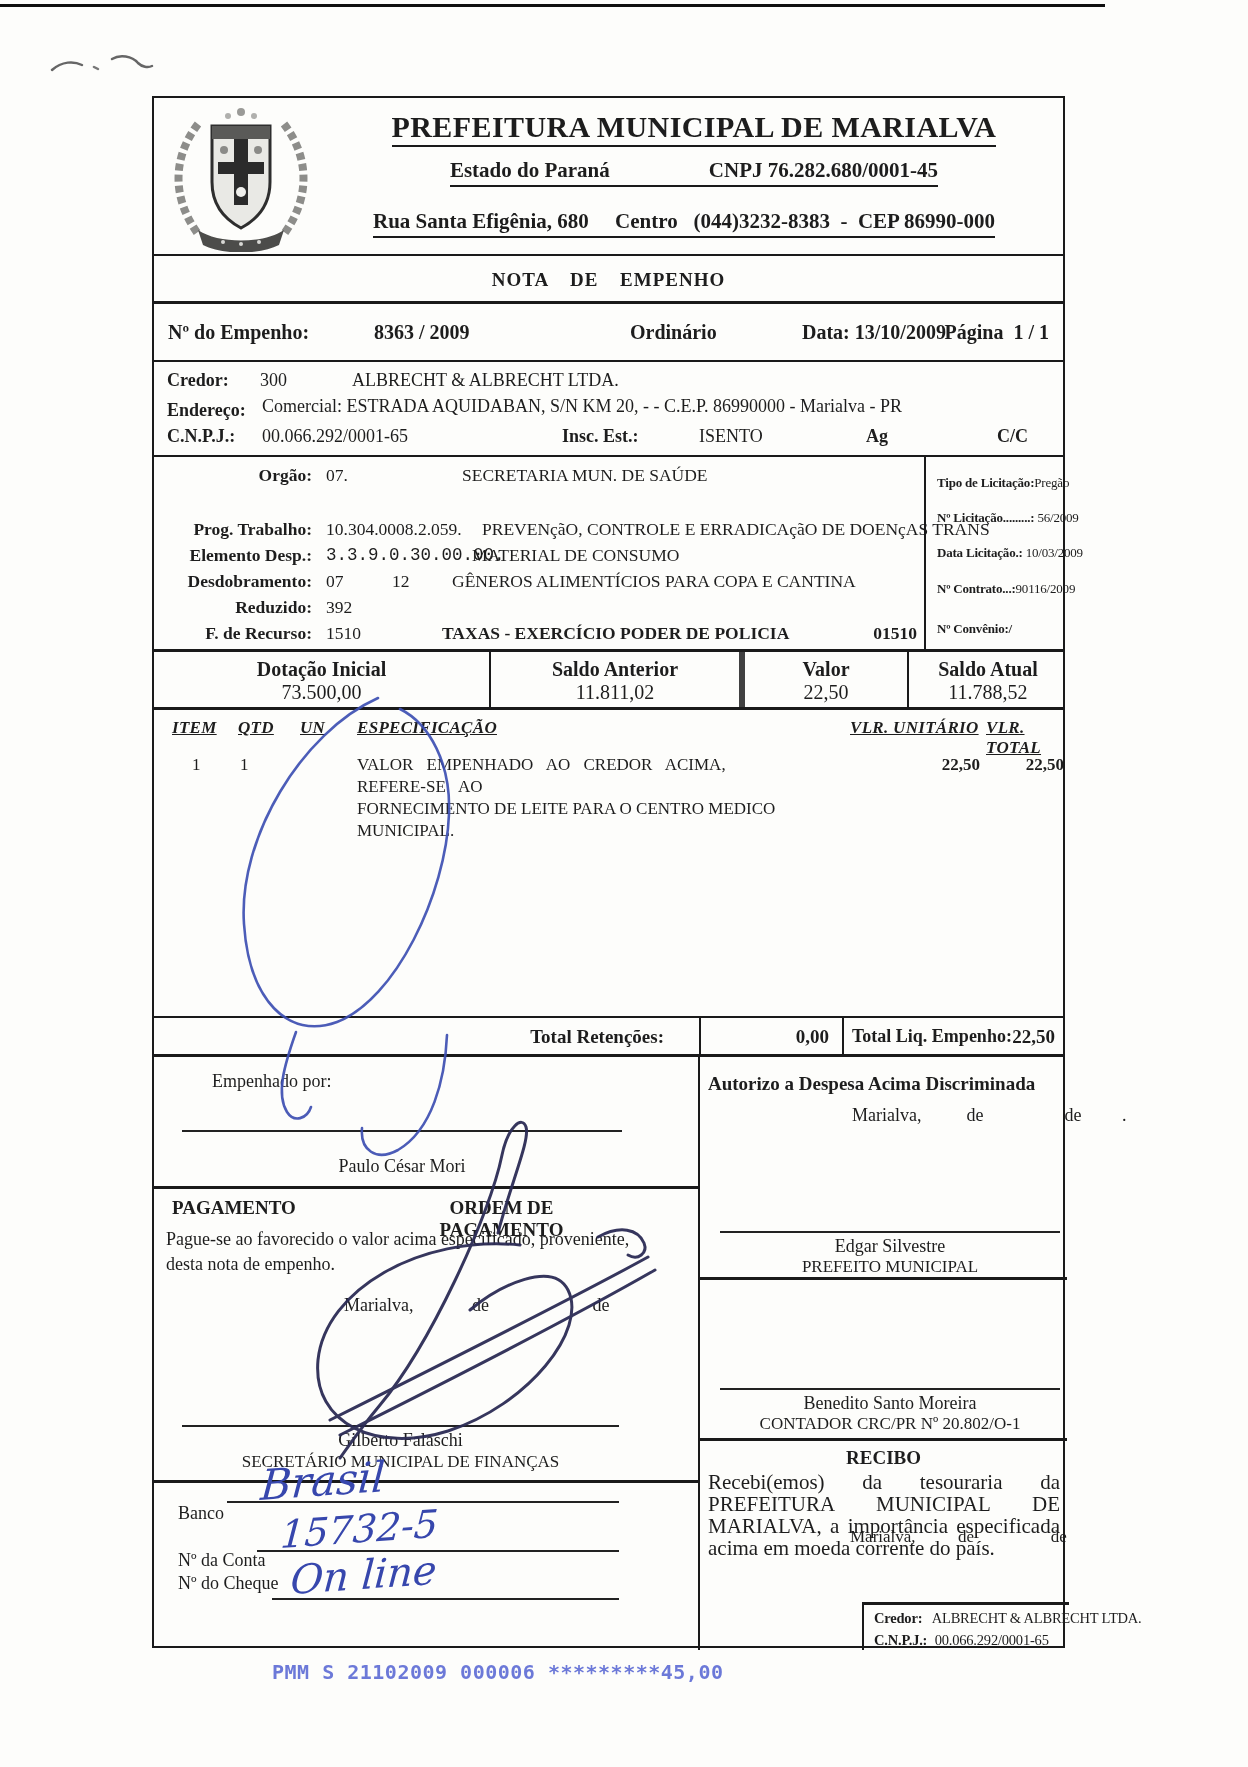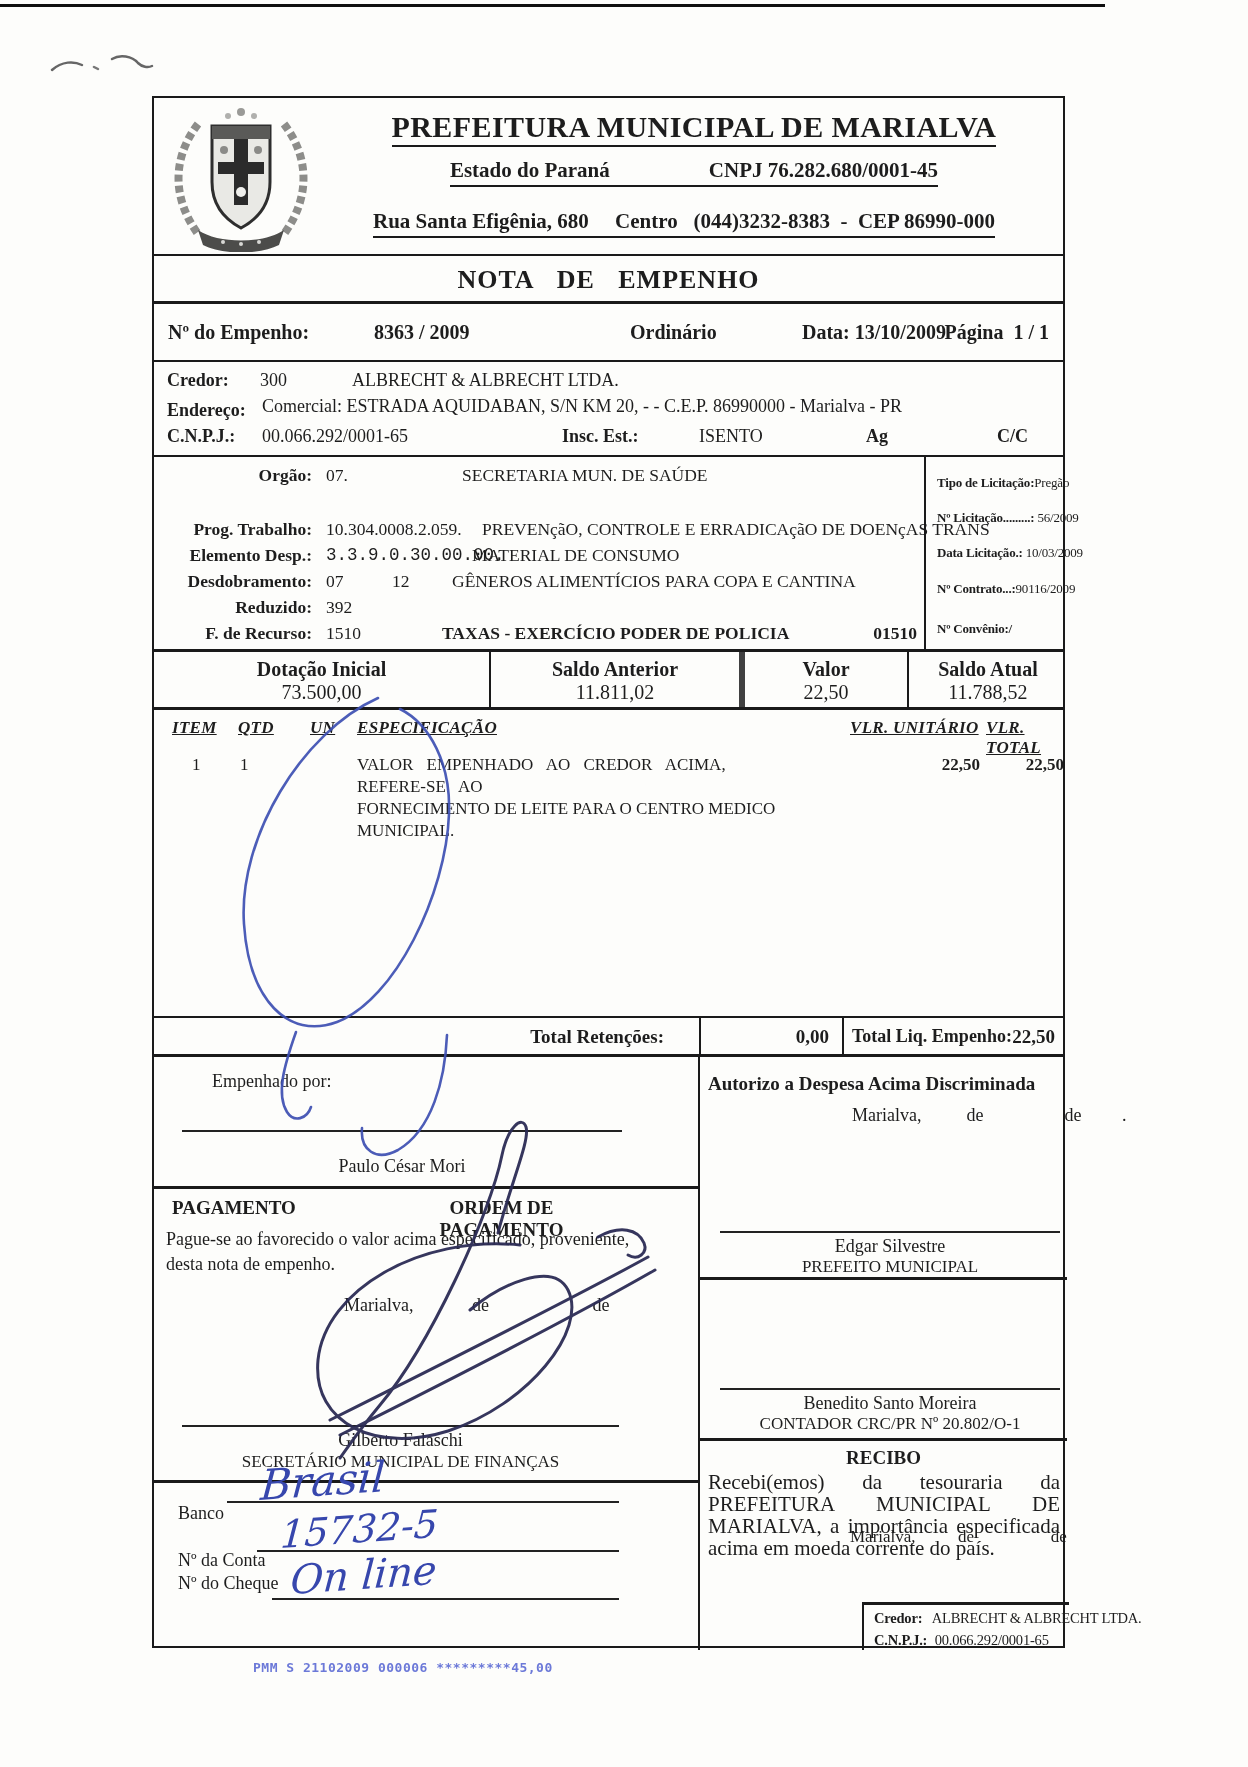--- a/index.html
+++ b/index.html
@@ -13,21 +13,21 @@
   .frame{position:absolute;left:152px;top:96px;width:913px;height:1552px;
          border:2.5px solid #1a1a1a;box-sizing:border-box;}
   .hsec{position:absolute;left:0;width:100%;box-sizing:border-box;}
   .uline{border-bottom:2px solid #1a1a1a;padding-bottom:2px;}
   .sline{position:absolute;border-bottom:2px solid #222;}
   .bline3{position:absolute;border-top:3px solid #1a1a1a;}
   .ih{font-style:italic;font-weight:bold;text-decoration:underline;font-size:17px;letter-spacing:.3px;}
   .hand{font-family:"DejaVu Serif",serif;font-style:italic;color:#3747ad;
         transform:rotate(-4deg) skewX(-8deg);transform-origin:left bottom;}
   .dotmatrix{font-family:"DejaVu Sans Mono",monospace;color:#6c79d8;font-weight:bold;
-             font-size:13px;letter-spacing:.5px;}
+             font-size:20px;letter-spacing:.5px;margin-left:19px;}
   .lic{font-size:13px;letter-spacing:-.2px;white-space:nowrap;}
   .spec{font-size:17px;line-height:22px;}
   .spec1{word-spacing:9px;}
   svg{display:block;}
 </style>
 </head>
 <body>
 
 <div class="page">
 
@@ -69,21 +69,21 @@
           <span class="b" style="font-size:21px;">Estado do Paraná</span>
           <span class="b" style="font-size:21px;margin-left:95px;">CNPJ 76.282.680/0001-45</span>
         </span>
       </div>
       <div class="abs" style="left:150px;top:111px;width:760px;text-align:center;">
         <span class="uline b pre" style="font-size:21px;display:inline-block;">Rua Santa Efigênia, 680     Centro   (044)3232-8383  -  CEP 86990-000</span>
       </div>
     </div>
 
     <div class="hsec ctr" style="top:156px;height:50px;border-top:2.5px solid #1a1a1a;border-bottom:3px solid #1a1a1a;">
-      <span class="b" style="font-size:26px;word-spacing:16px;letter-spacing:1px;line-height:48px;">NOTA DE EMPENHO</span>
+      <span class="b" style="font-size:19px;word-spacing:16px;letter-spacing:1px;line-height:48px;">NOTA DE EMPENHO</span>
     </div>
 
     <div class="hsec" style="top:206px;height:58px;border-bottom:2.5px solid #1a1a1a;font-size:20px;">
       <span class="abs b" style="left:14px;top:17px;">Nº do Empenho:</span>
       <span class="abs b" style="left:220px;top:17px;">8363 / 2009</span>
       <span class="abs b" style="left:476px;top:17px;">Ordinário</span>
       <span class="abs b" style="left:648px;top:17px;">Data: 13/10/2009</span>
       <span class="abs b pre" style="right:14px;top:17px;">Página  1 / 1</span>
     </div>
 
@@ -169,21 +169,21 @@
       </div>
       <div class="abs ctr" style="left:753px;top:0;width:160px;height:100%;border-left:2px solid #1a1a1a;box-sizing:border-box;">
         <div class="b" style="margin-top:6px;">Saldo Atual</div>
         <div>11.788,52</div>
       </div>
     </div>
 
     <div class="hsec" style="top:620px;height:26px;">
       <span class="abs ih" style="left:18px;">ITEM</span>
       <span class="abs ih" style="left:84px;">QTD</span>
-      <span class="abs ih" style="left:156px;text-align:right;">UN</span>
+      <span class="abs ih" style="left:146px;text-align:right;">UN</span>
       <span class="abs ih" style="left:203px;">ESPECIFICAÇÃO</span>
       <span class="abs ih" style="left:696px;">VLR. UNITÁRIO</span>
       <span class="abs ih" style="left:832px;">VLR. TOTAL</span>
     </div>
 
     <div class="hsec" style="top:656px;height:60px;">
       <span class="abs spec" style="left:38px;">1</span>
       <span class="abs spec" style="left:86px;">1</span>
       <div class="abs spec" style="left:203px;width:430px;">
         <div class="spec1">VALOR EMPENHADO AO CREDOR ACIMA, REFERE-SE AO</div>

